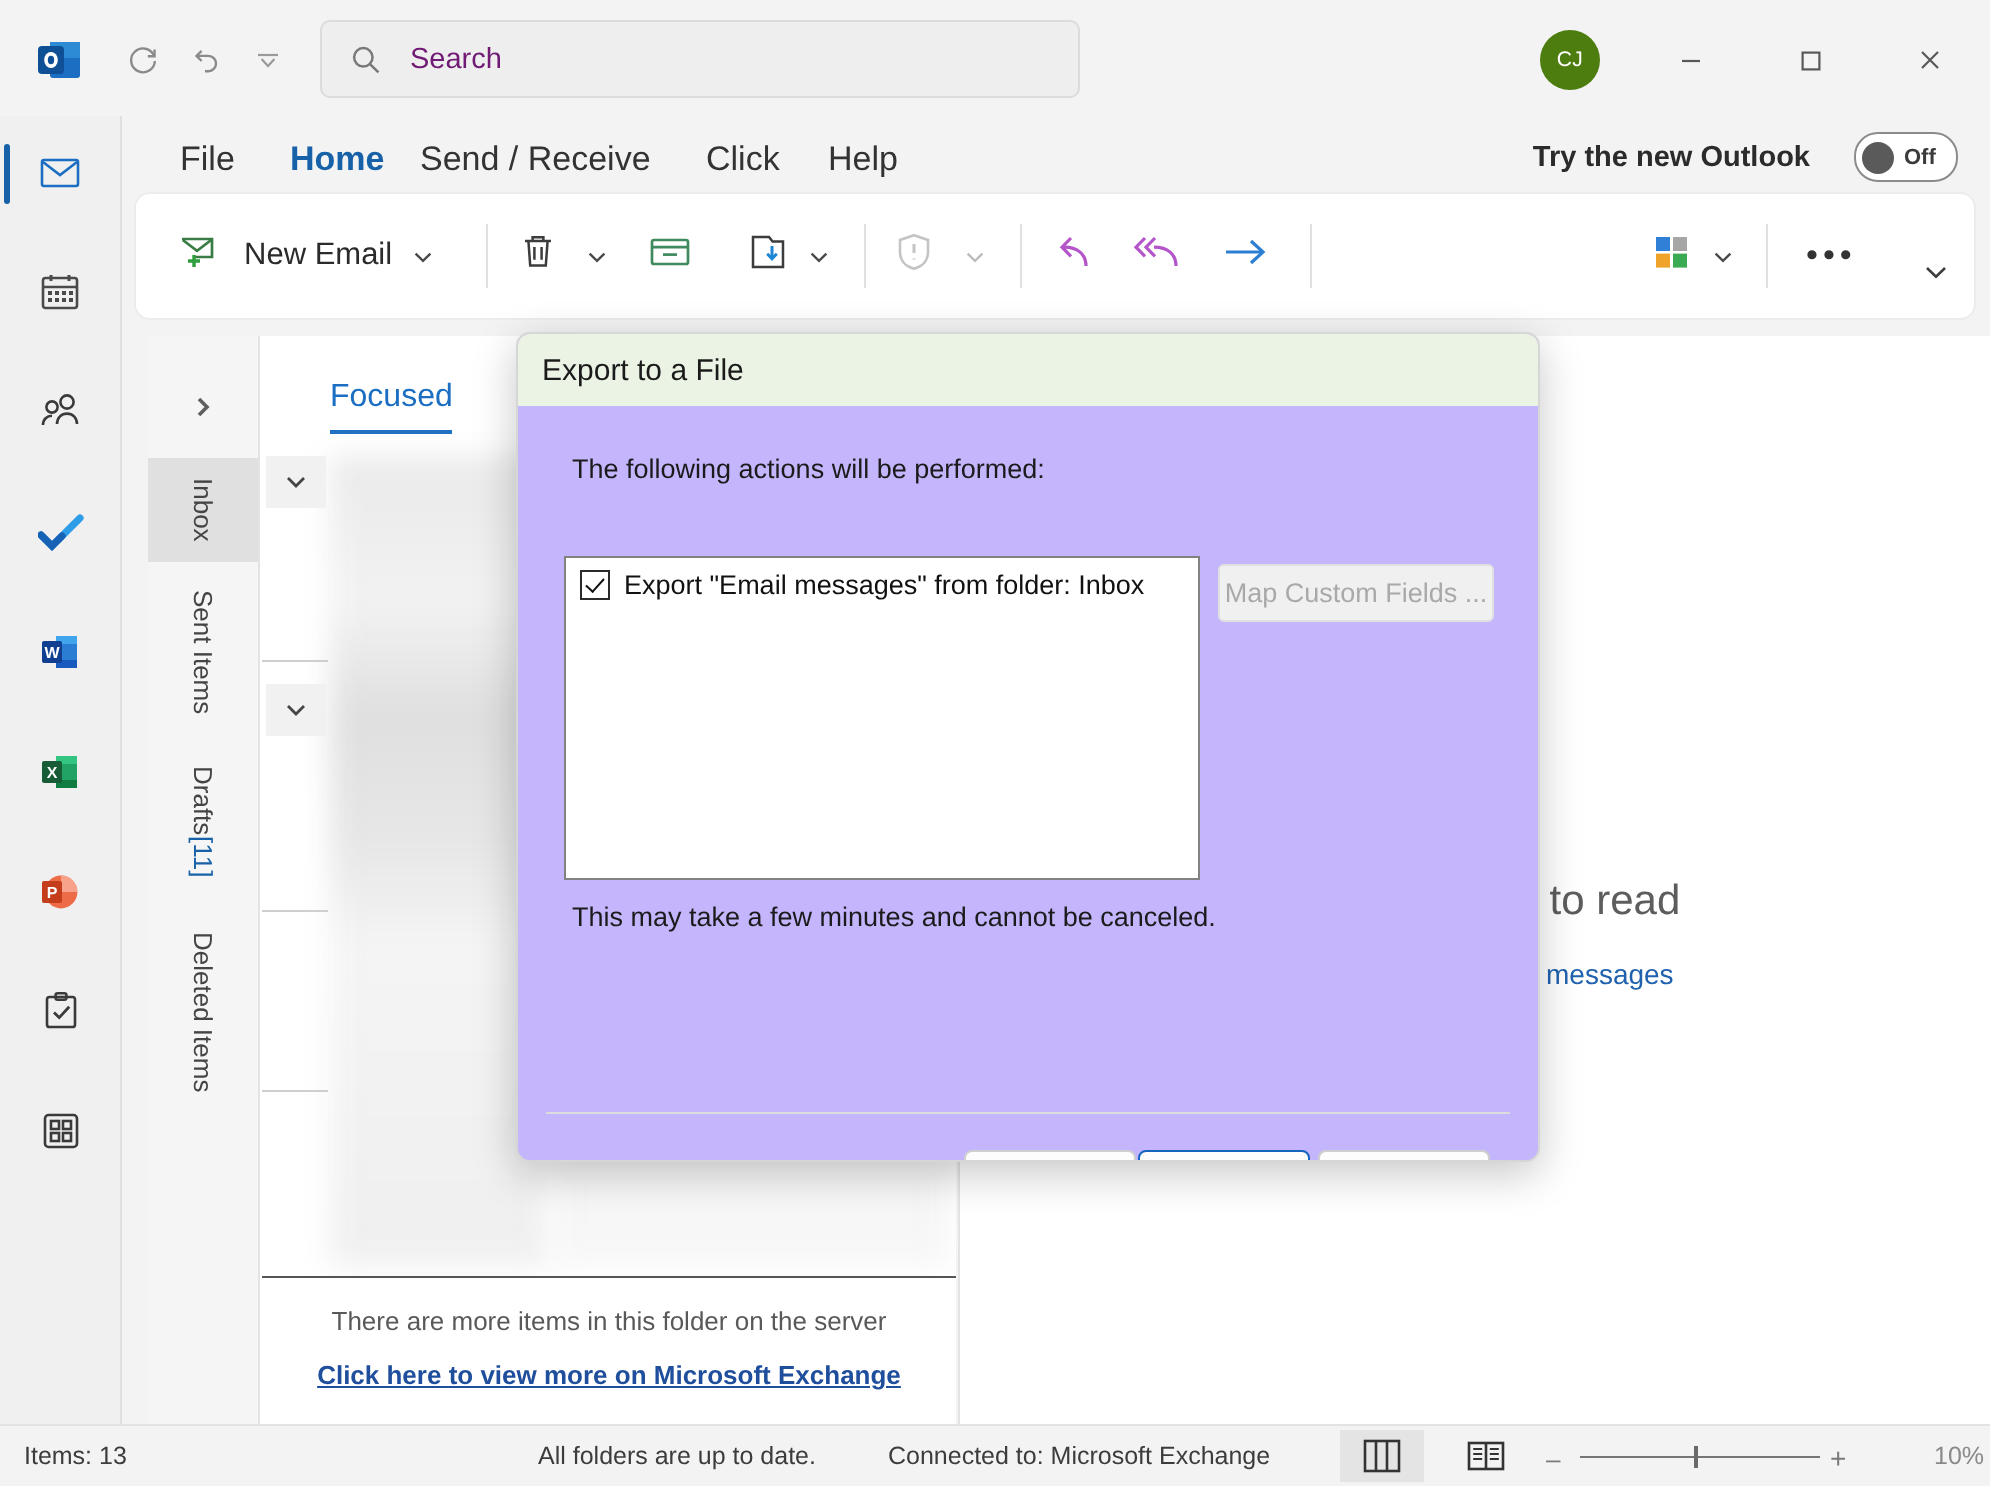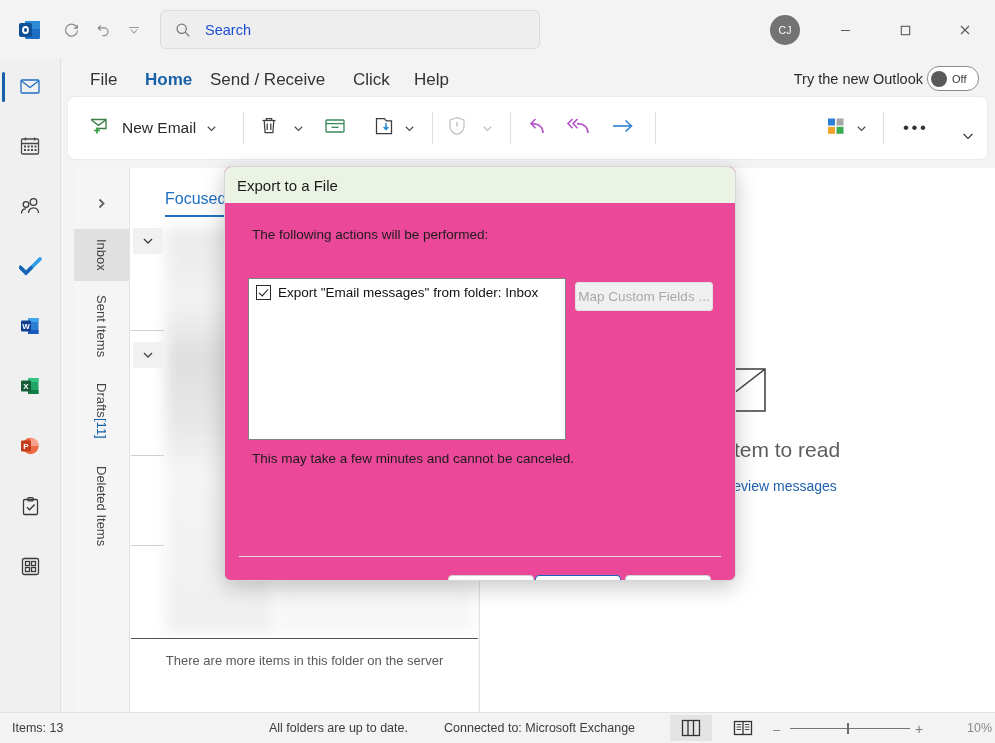--- a/index.html
+++ b/index.html
@@ -54,29 +54,29 @@
     border-radius: 5px;
     display: flex;
     align-items: center;
     padding-left: 14px;
     box-sizing: border-box;
   }
   .searchbox .s-icon { color: #797979; display:flex; align-items:center;}
   .searchbox .s-text {
     margin-left: 14px;
     font-size: 14.5px;
-    color: #1d4ed8;
+    color: #701a75;
   }
 
   .avatar {
     position: absolute;
     left: 770px; top: 15px;
     width: 30px; height: 30px;
     border-radius: 50%;
-    background: #737373;
+    background: #4d7c0f;
     color: #fff;
     font-size: 10.5px;
     display: flex; align-items: center; justify-content: center;
     letter-spacing: .2px;
   }
   .wincontrol {
     position: absolute;
     top: 14px;
     width: 34px; height: 32px;
     display: flex; align-items: center; justify-content: center;
@@ -109,21 +109,21 @@
   }
   .tab-file { left: 86px; }
   .tab-home { left: 141px; }
   .tab-send { left: 206px; }
   .tab-view { left: 349px; }
   .tab-help { left: 410px; }
 
   .newoutlook {
     position: absolute;
     right: 16px; top: 66px;
-    display: flex; align-items: center; gap: 4px;
+    display: flex; align-items: center; gap: 22px; font-weight: bold;
   }
   .newoutlook .nolabel { font-size: 14.5px; color: #2b2b2b; }
   .toggle {
     width: 50px; height: 23px;
     border-radius: 12px;
     border: 1px solid #8b8b8b;
     background: #fff;
     display: flex; align-items: center;
     position: relative;
   }
@@ -353,23 +353,23 @@
   }
   .rb-expand {
     position: absolute;
     right: 12px; top: 32px;
     color: #3d3d3d;
   }
 
   
   .dialog {
     position: absolute;
-    left: 224px; top: 166px;
+    left: 258px; top: 166px;
     width: 510px; height: 413px;
-    background: #ec4899;
+    background: #c4b5fd;
     border: 1px solid #d6d6d6;
     border-radius: 7px;
     box-shadow: 0 6px 22px rgba(0,0,0,.22);
     overflow: hidden;
     text-align: right;
   }
   .dlg-titlebar {
     height: 36px;
     background: #eaf3e4;
     display: flex; align-items: center;
@@ -792,20 +792,21 @@
         <path d="M2 4 6 8l4-4"></path>
       </svg>
   </div>
   <div class="chev-row chev-2">
     <svg width="12" height="12" viewBox="0 0 12 12" fill="none" stroke="#444" stroke-width="1.4">
         <path d="M2 4 6 8l4-4"></path>
       </svg>
   </div>
   <div class="morebar">
     <div class="more-text">There are more items in this folder on the server</div>
+    <div class="more-link">Click here to view more on Microsoft Exchange</div>
   </div>
 
   <div class="readingpane">
     <div class="rp-icon">
       <svg width="56" height="44" viewBox="0 0 56 44" fill="none" stroke="#3b3b3b" stroke-width="1.5">
         <rect x="1" y="1" width="54" height="42"></rect>
           <path d="M1.5 42.5 54.5 1.5"></path>
       </svg>
     </div>
     <div class="rp-title">Select an item to read</div>

